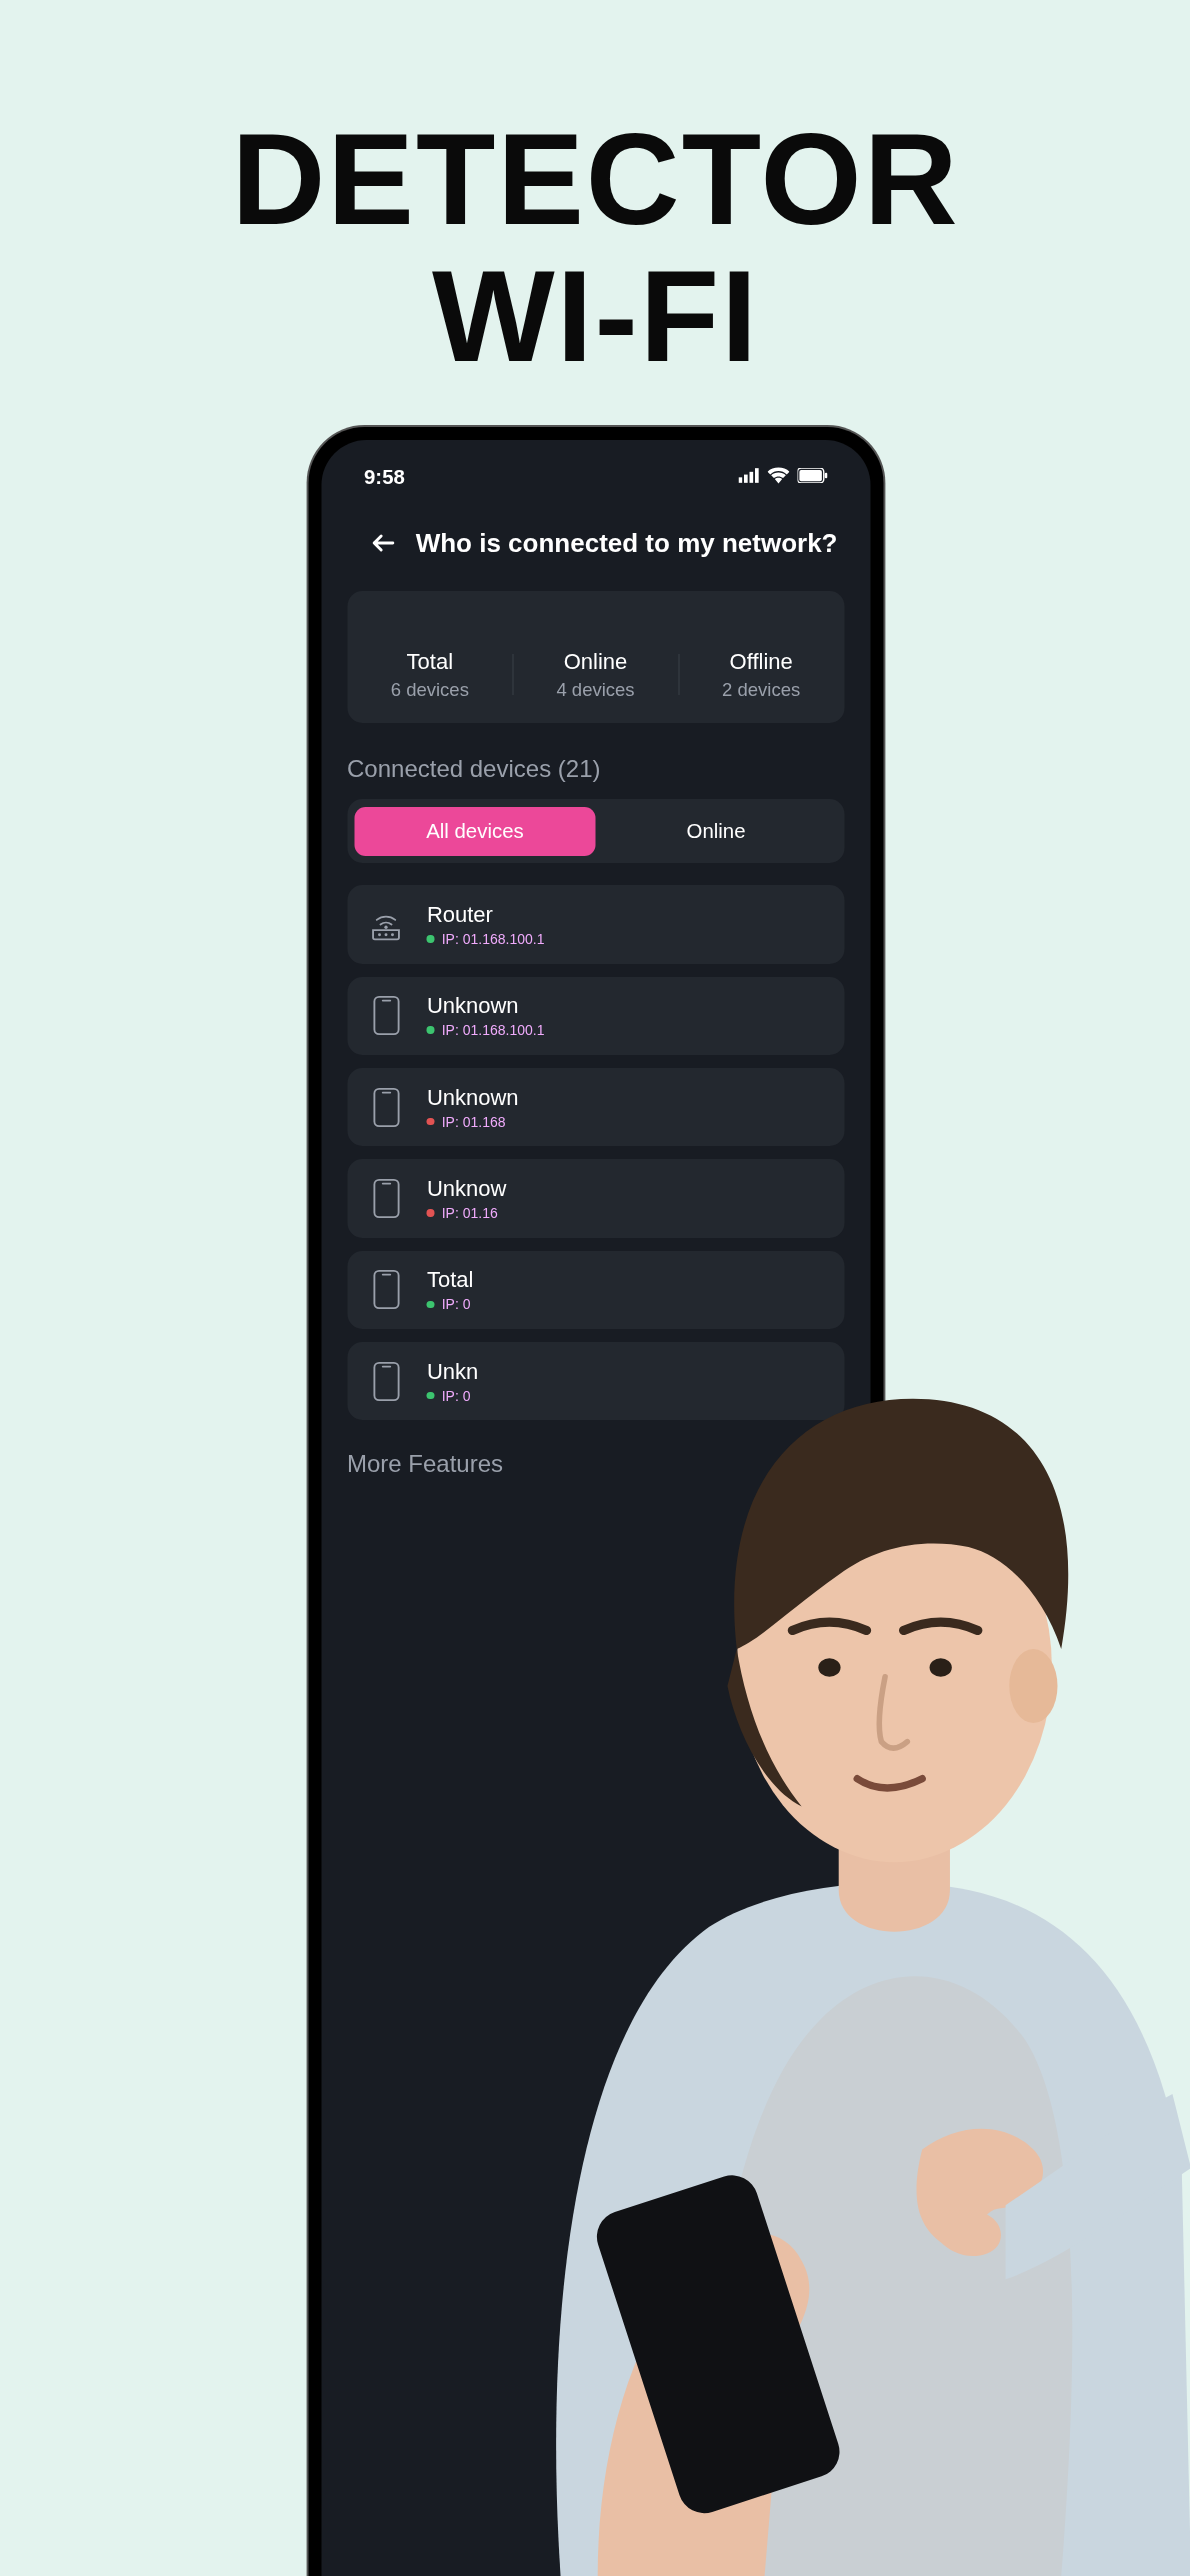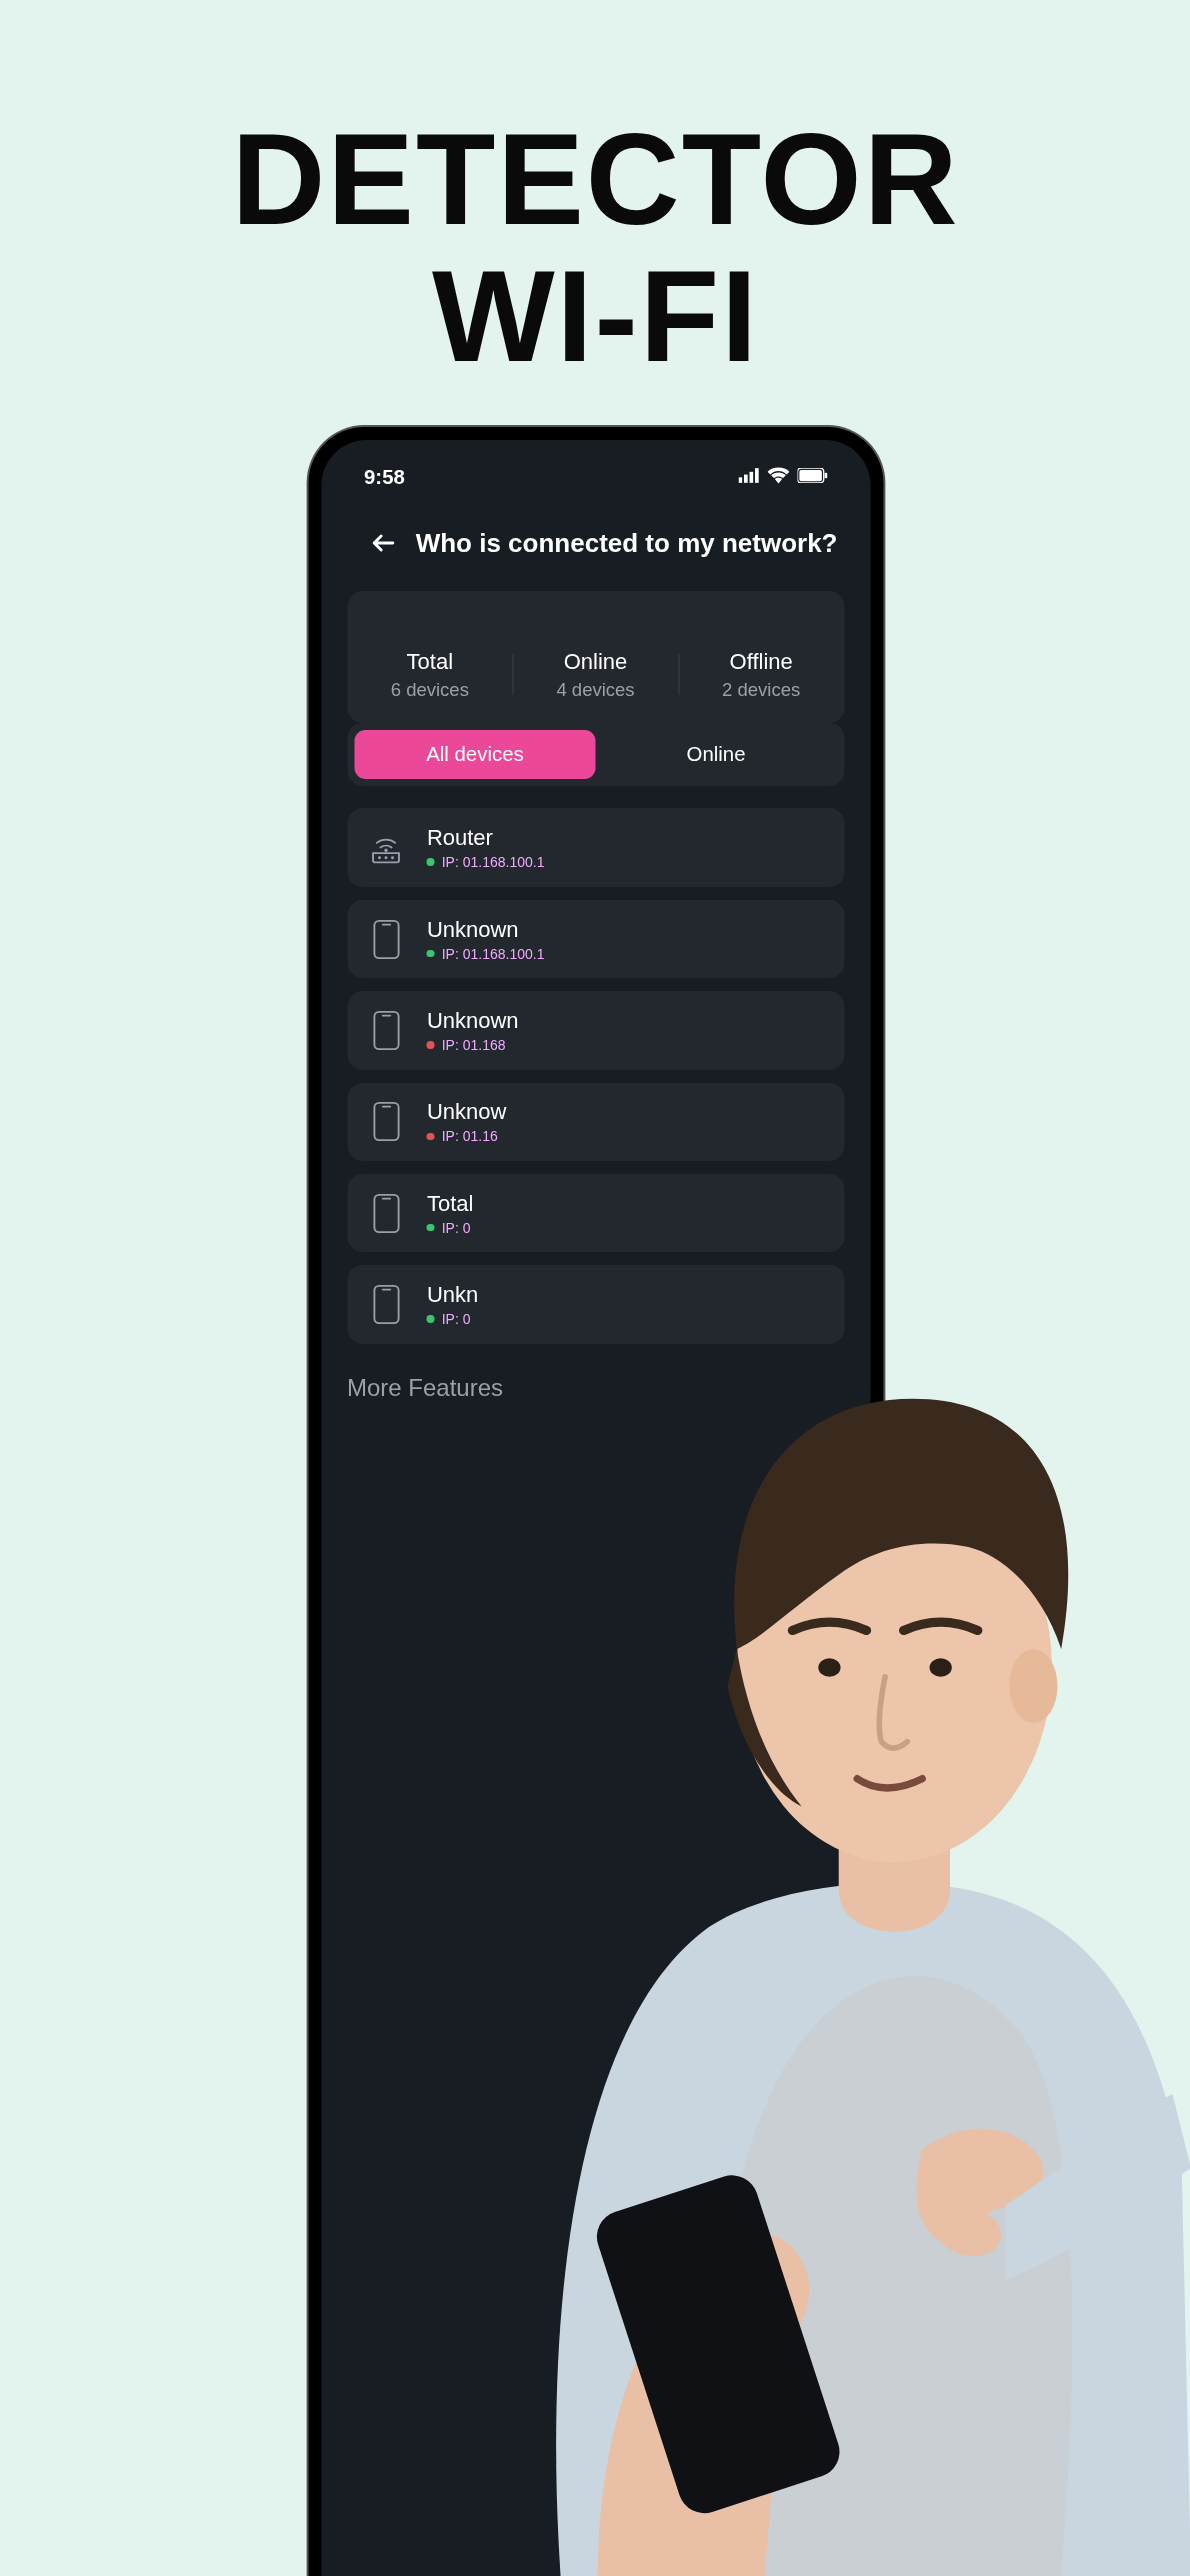--- a/index.html
+++ b/index.html
@@ -249,20 +249,21 @@
       <div class="stat-cell">
         <div class="stat-title">Online</div>
         <div class="stat-sub">4 devices</div>
       </div>
       <div class="stat-cell">
         <div class="stat-title">Offline</div>
         <div class="stat-sub">2 devices</div>
       </div>
     </div>
 
+    <div class="section-title">Connected devices (21)</div>
 
     <div class="tabs-row">
       <div class="tab active">All devices</div>
       <div class="tab">Online</div>
     </div>
 
     <div class="device-list" id="device-list">
         <div class="device-item">
           <div class="device-icon-box">
             <svg width="37" height="37" viewBox="0 0 40 40">

